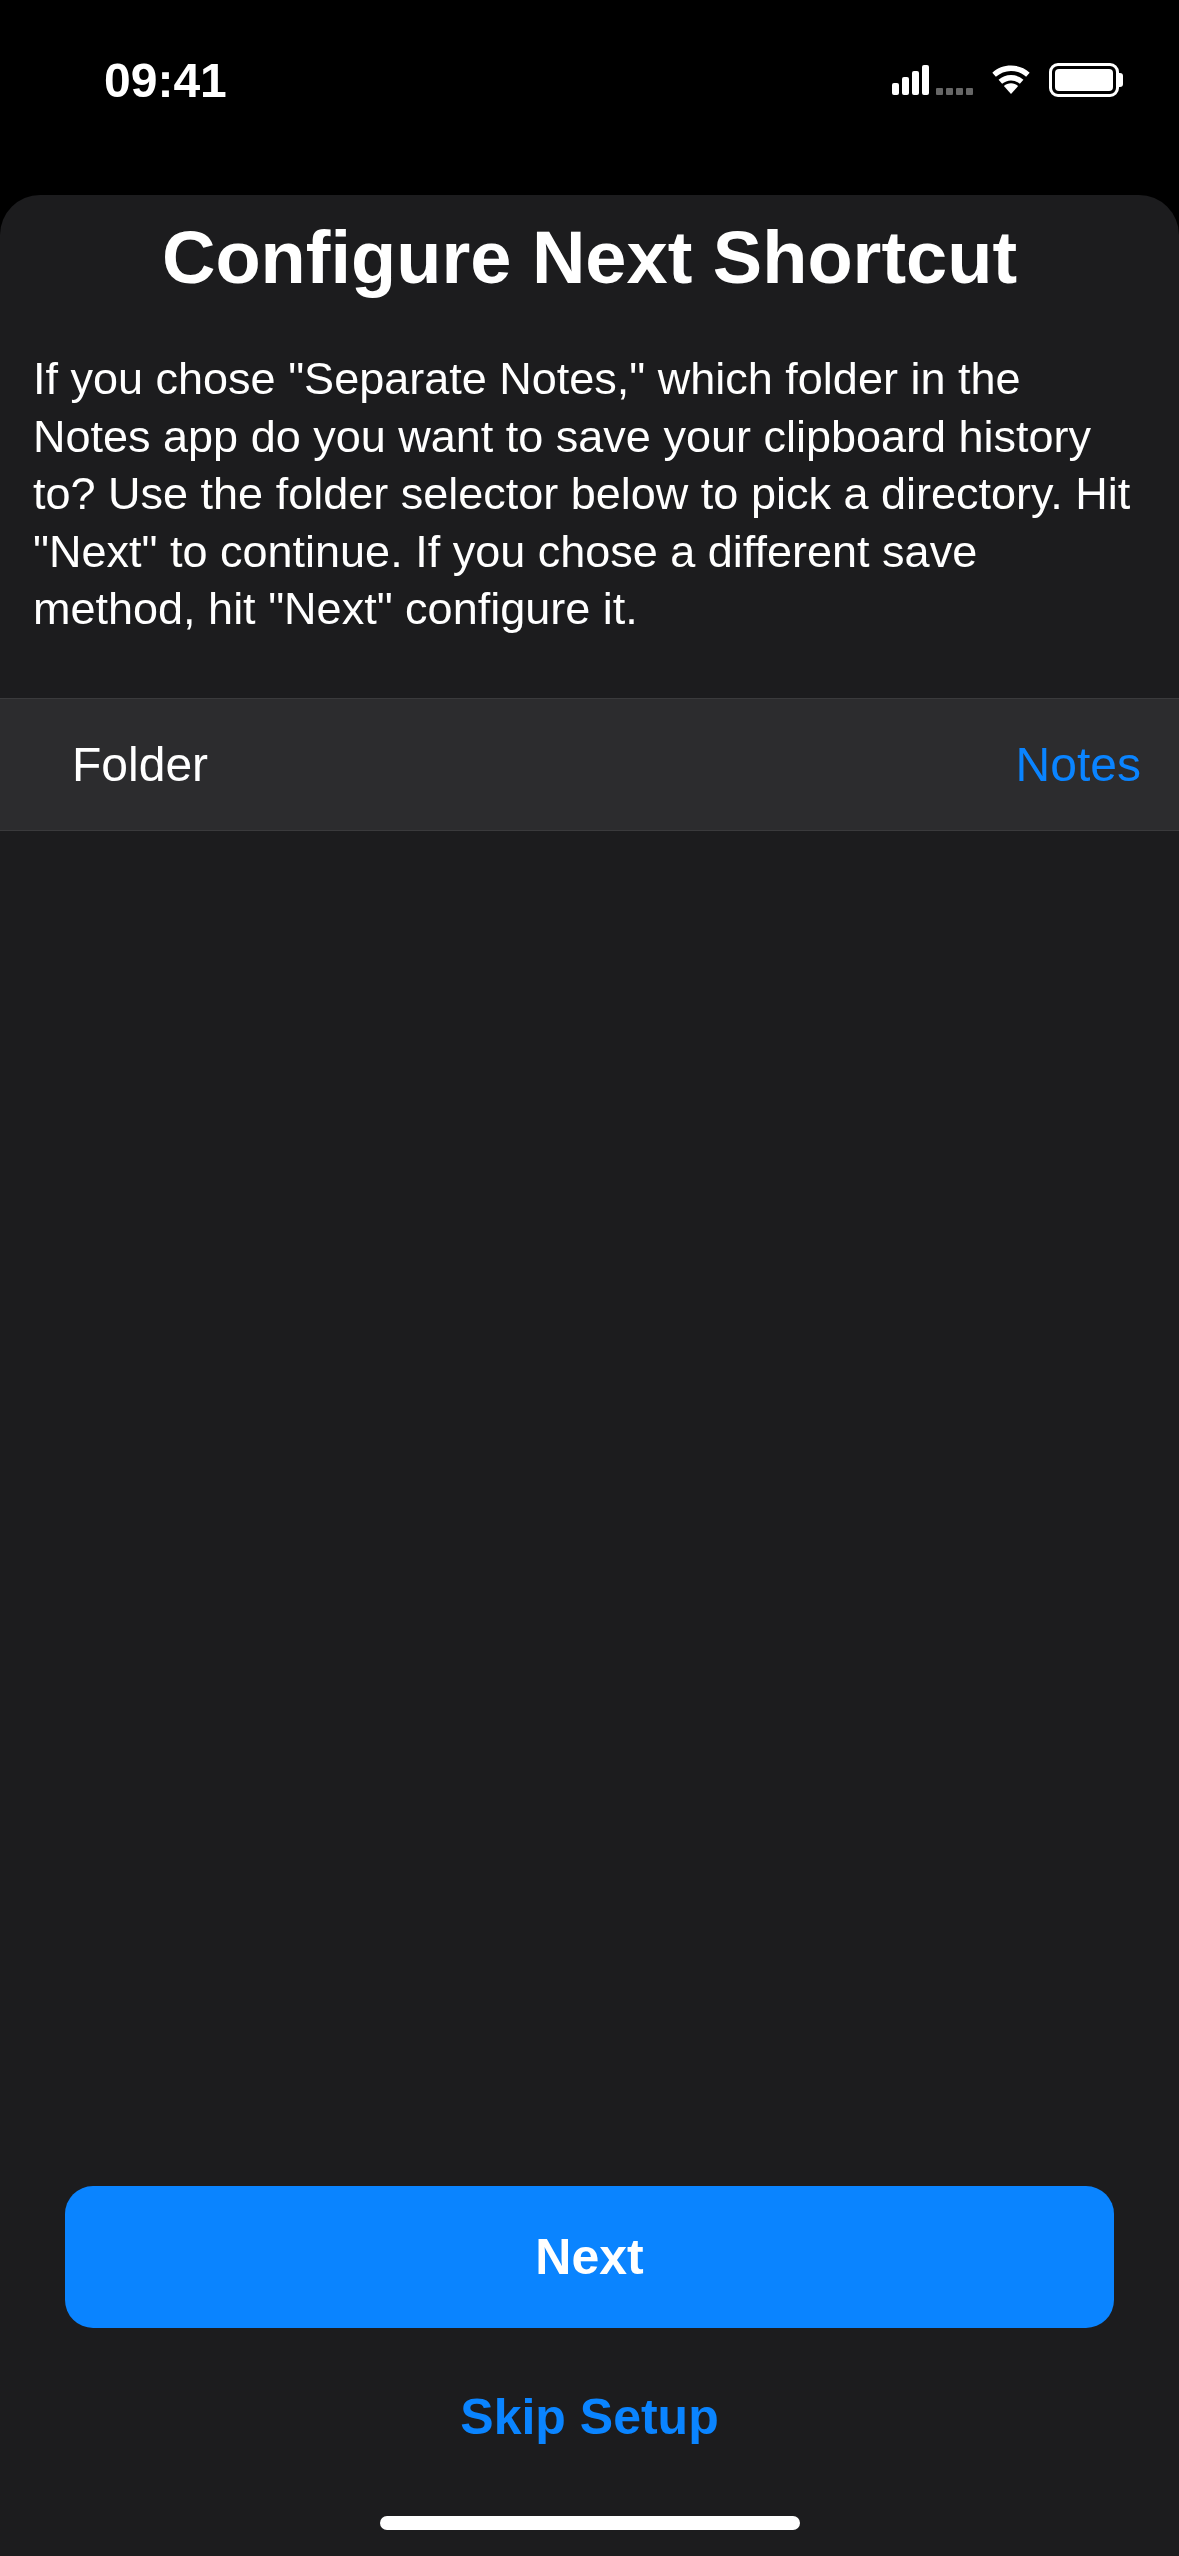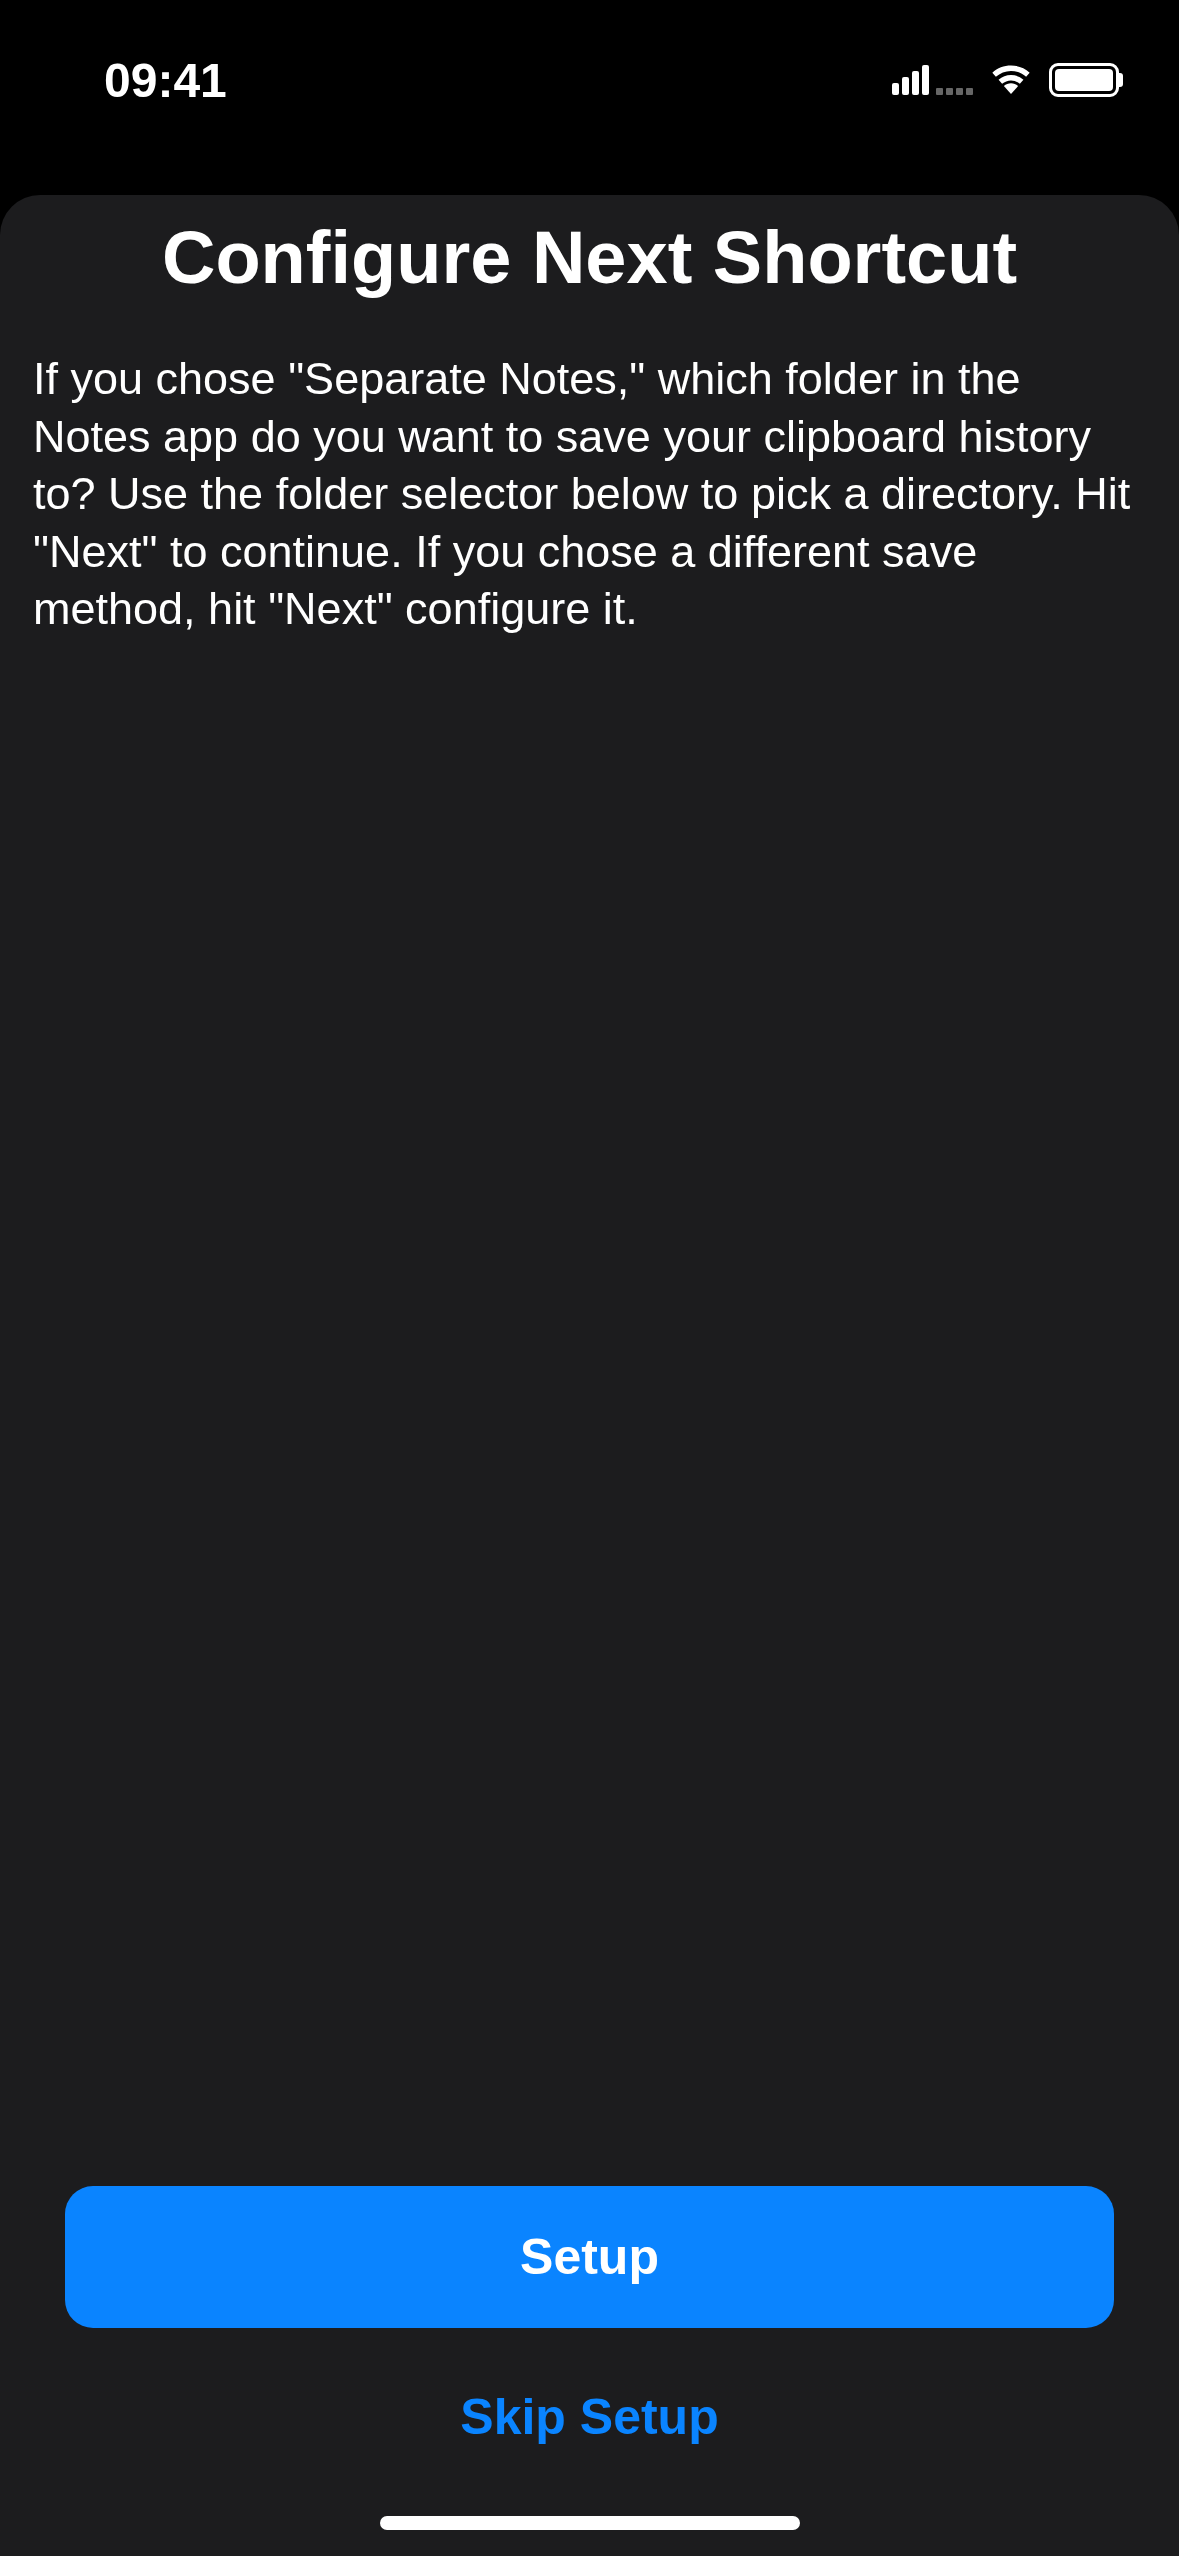--- a/index.html
+++ b/index.html
@@ -247,20 +247,24 @@
     </div>
   </div>
 </div>
 
 <div class="sheet">
 
   <h1 class="page-title">Configure Next Shortcut</h1>
 
   <p class="description">If you chose "Separate Notes," which folder in the Notes app do you want to save your clipboard history to? Use the folder selector below to pick a directory. Hit "Next" to continue. If you chose a different save method, hit "Next" configure it.</p>
 
+  <div class="folder-row">
+    <span class="folder-label">Folder</span>
+    <span class="folder-value">Notes</span>
+  </div>
 
   <div class="bottom-actions">
-    <button class="next-button">Setup</button>
+    <button class="next-button">Next</button>
     <button class="skip-button">Skip Setup</button>
   </div>
 
   <div class="home-indicator"></div>
 </div>
 
 </body></html>

